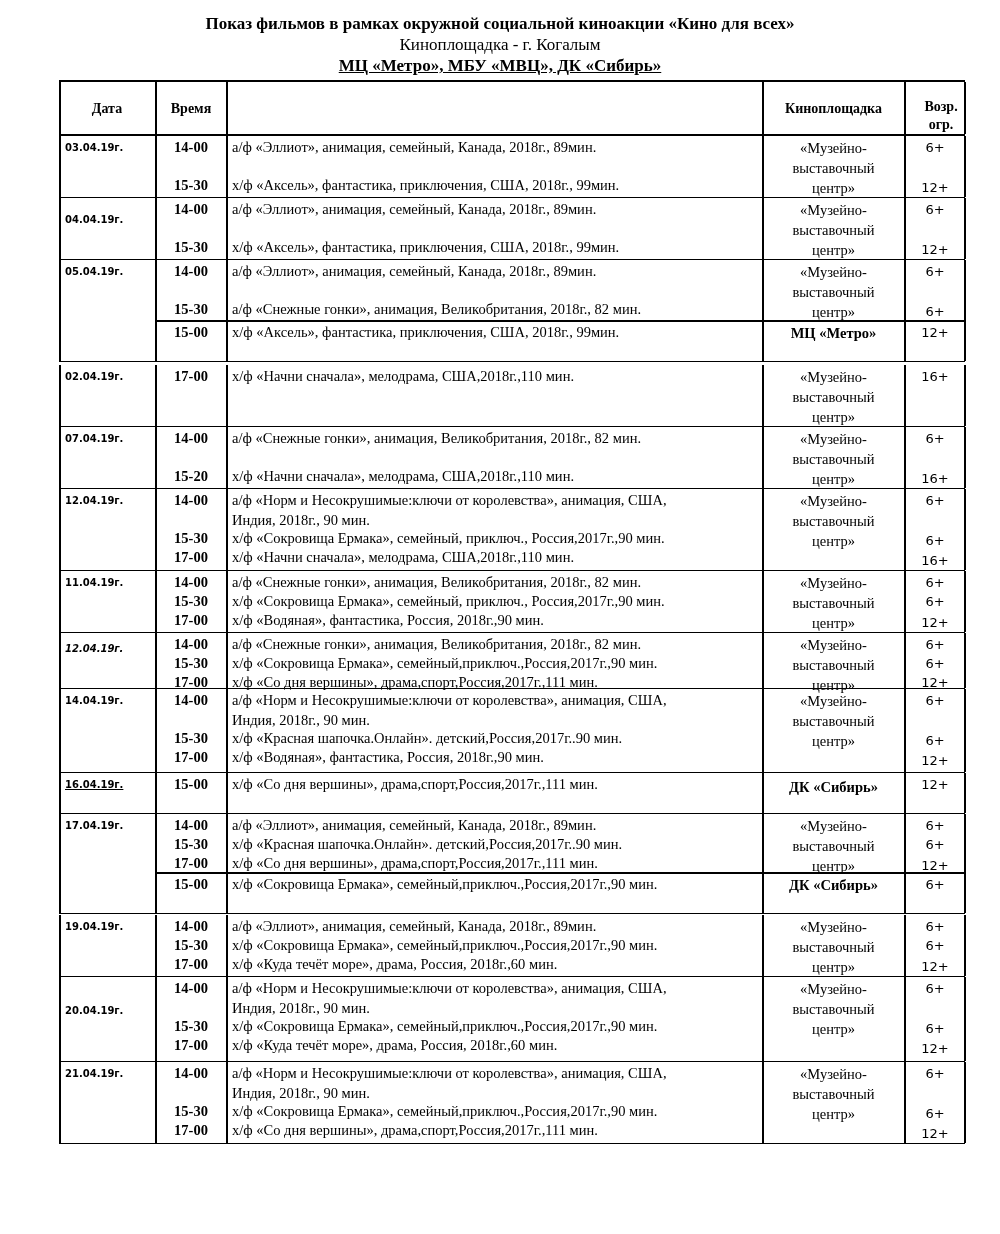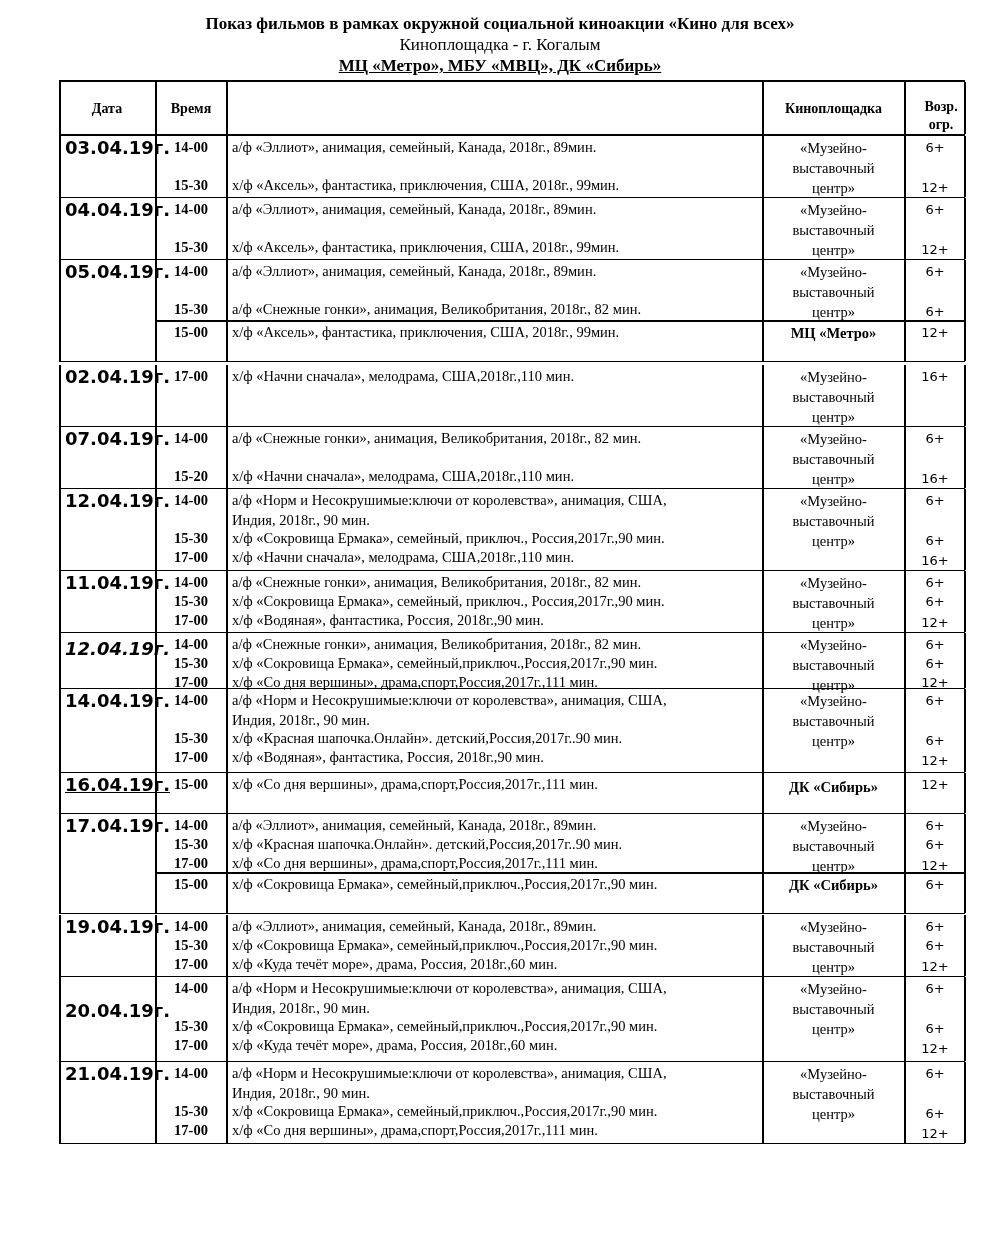--- a/index.html
+++ b/index.html
@@ -7,21 +7,21 @@
   .title{position:absolute;left:0;width:1000px;text-align:center;font-family:"Liberation Serif",serif;}
   #t1{top:14px;font-size:17px;font-weight:bold;}
   #t2{top:35px;font-size:17px;}
   #t3{top:56px;font-size:17px;font-weight:bold;text-decoration:underline;text-underline-offset:1px;}
   #tbl{position:absolute;left:59px;top:80px;width:906px;}
   .hdr{position:absolute;left:0;top:0;width:906px;height:56px;border-top:2px solid #000;border-bottom:2px solid #000;box-sizing:border-box;}
   .blk{position:absolute;left:0;width:906px;box-sizing:border-box;border-bottom:1.5px solid #000;}
   .vl{position:absolute;top:0;bottom:0;width:1.5px;background:#000;}
   .hc{position:absolute;font-family:"Liberation Serif",serif;font-weight:bold;font-size:14px;text-align:center;line-height:18px;}
   .cell{position:absolute;font-size:14px;line-height:19.5px;white-space:nowrap;}
-  .date{font-family:"DejaVu Sans",sans-serif;font-weight:bold;font-size:18px;left:6px;}
+  .date{font-family:"DejaVu Sans",sans-serif;font-weight:bold;font-size:10px;left:6px;}
   .time{font-family:"Liberation Serif",serif;font-weight:bold;left:96px;width:72px;text-align:center;font-size:14.5px;}
   .film{font-family:"Liberation Serif",serif;left:173px;font-size:14.5px;}
   .venue{font-family:"Liberation Serif",serif;left:703px;width:143px;text-align:center;font-size:14.5px;white-space:normal;line-height:20px;}
   .venue.b{font-weight:bold;}
   .age{font-family:"DejaVu Sans",sans-serif;left:846px;width:60px;text-align:center;font-size:13px;}
   .sub{position:absolute;left:96px;width:810px;height:1.5px;background:#000;}
 </style>
 </head>
 <body>
 
@@ -63,21 +63,21 @@
           <div>центр»</div>
         </div>
       </div>
       <div class="blk" style="top: 118px; height: 62px;">
         <div class="vl" style="left: 0px;"></div>
         <div class="vl" style="left: 96px;"></div>
         <div class="vl" style="left: 167px;"></div>
         <div class="vl" style="left: 703px;"></div>
         <div class="vl" style="left: 845px;"></div>
         <div class="vl" style="left: 905px;"></div>
-        <div class="cell date" style="top: 2px; text-align: center;">04.04.19г.</div>
+        <div class="cell date" style="top: 12px; text-align: center;">04.04.19г.</div>
         <div class="cell time" style="top: 2px;">14-00</div>
         <div class="cell film" style="top: 2px;">а/ф «Эллиот», анимация, семейный, Канада, 2018г., 89мин.</div>
         <div class="cell age" style="top: 2px;">6+</div>
         <div class="cell time" style="top: 40px;">15-30</div>
         <div class="cell film" style="top: 40px;">х/ф «Аксель», фантастика, приключения, США, 2018г., 99мин.</div>
         <div class="cell age" style="top: 42px;">12+</div>
         <div class="cell venue" style="top: 2px;">
           <div>«Музейно-</div>
           <div>выставочный</div>
           <div>центр»</div>

